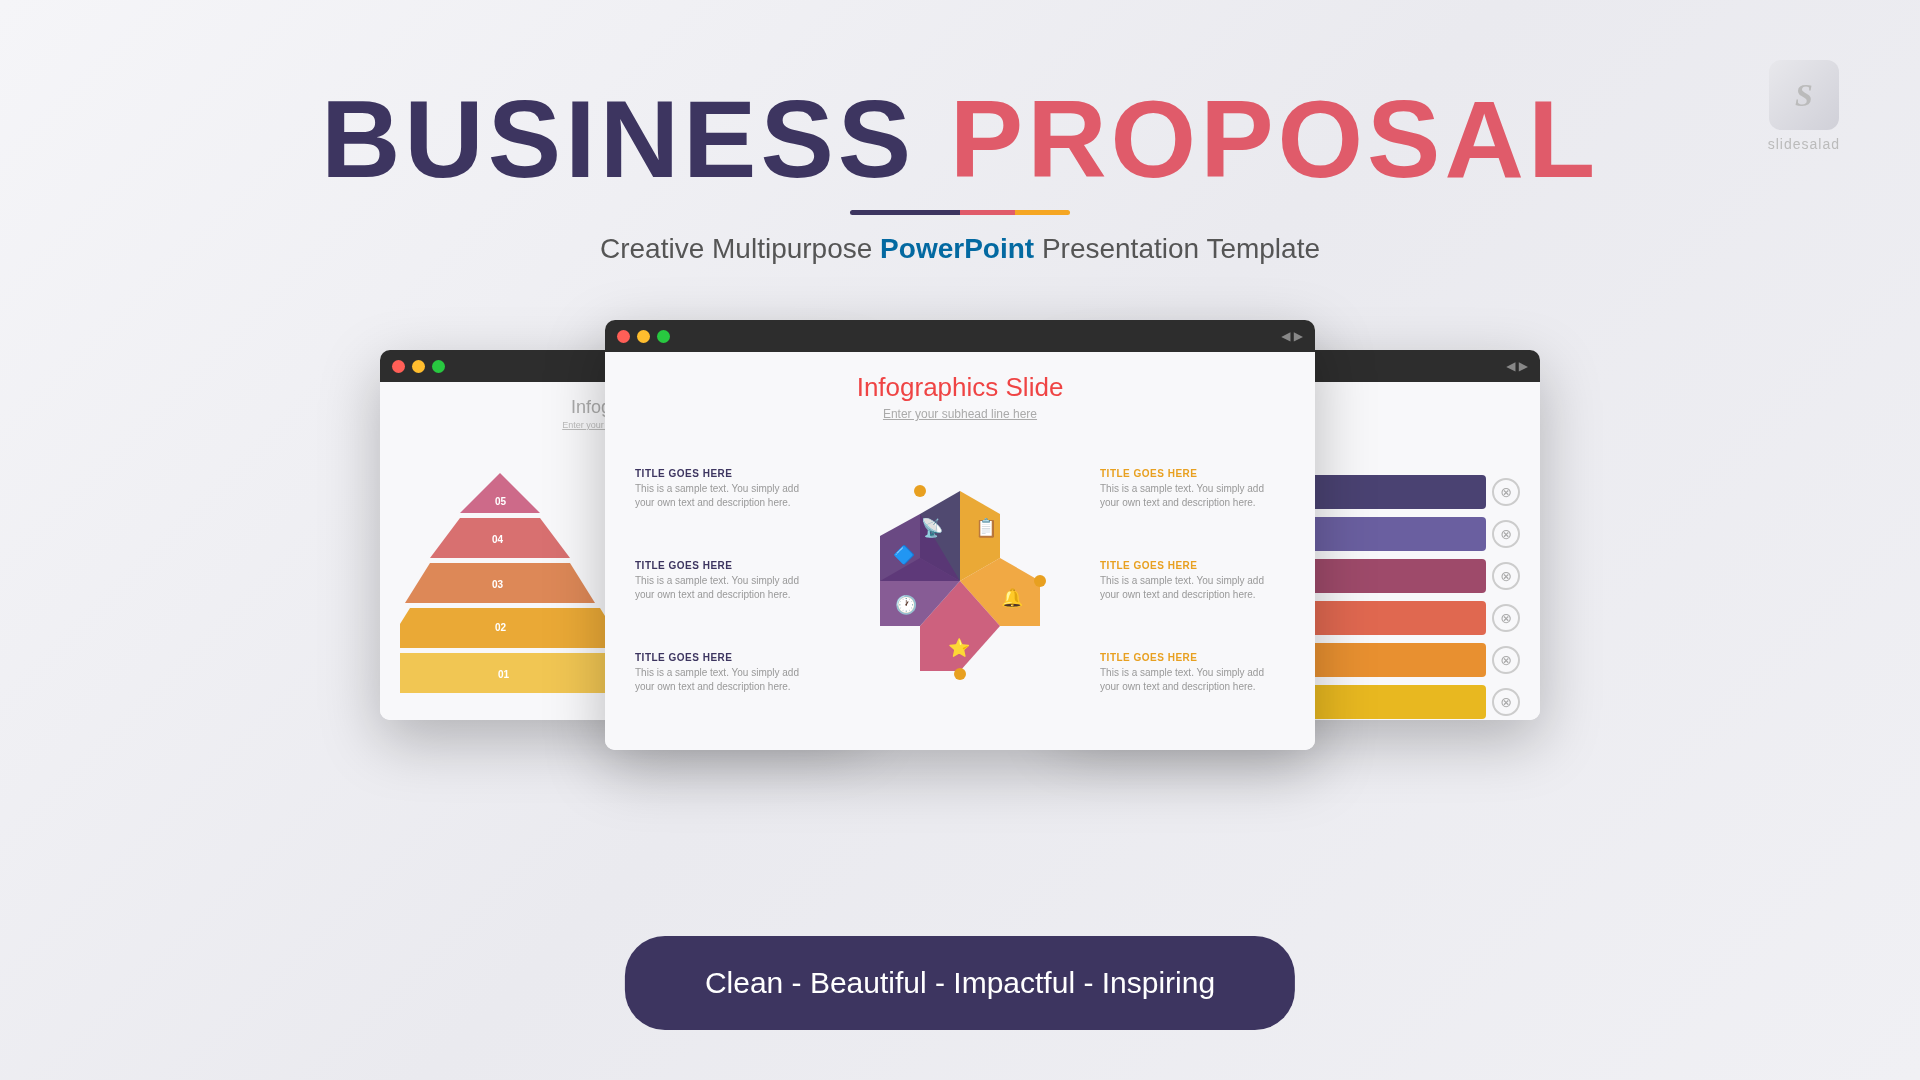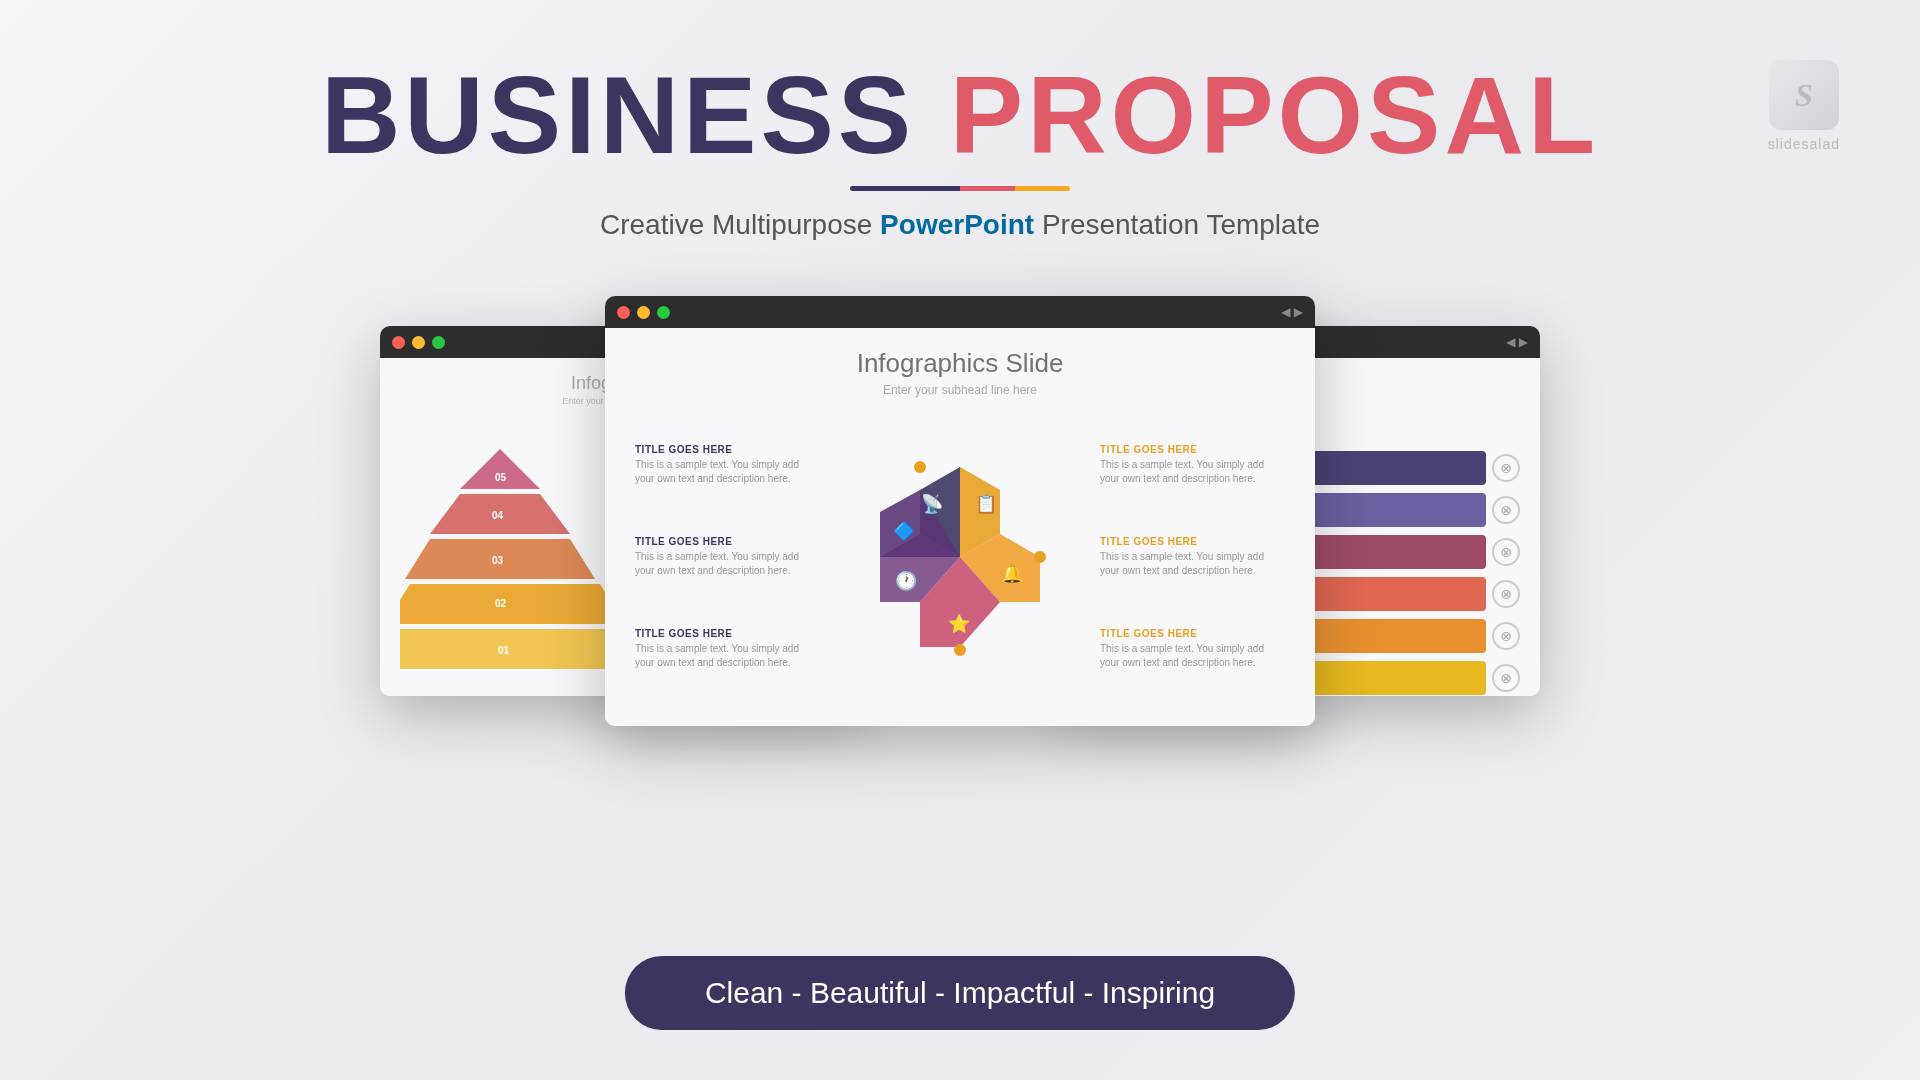--- a/index.html
+++ b/index.html
@@ -16,21 +16,21 @@
     .bg {
       position: absolute;
       inset: 0;
       background: linear-gradient(135deg, #f5f5f8 0%, #eaeaef 50%, #f0f0f4 100%);
     }
 
     
     .header {
       position: relative;
       text-align: center;
-      padding-top: 60px;
+      padding-top: 84px;
       z-index: 10;
     }
     .title-line {
       font-size: 110px;
       font-weight: 900;
       letter-spacing: 4px;
       line-height: 1;
     }
     .title-business {
       color: #3d3560;
@@ -107,29 +107,30 @@
       transform: translate(-50%, -50%);
     }
     .slide-center .slide-content {
       padding: 20px 30px;
       background: #f8f8fa;
       height: calc(100% - 32px);
     }
     .slide-title {
       text-align: center;
       font-size: 26px;
-      color: #737373;
+      color: #ef4444;
       font-weight: 300;
       margin-bottom: 4px;
     }
     .slide-subtitle {
       text-align: center;
       font-size: 12px;
       color: #aaa;
       margin-bottom: 16px;
+      text-decoration: underline;
     }
 
     
     .hex-area {
       display: flex;
       align-items: center;
       justify-content: space-between;
       height: calc(100% - 70px);
     }
     .hex-left-text, .hex-right-text {
@@ -239,21 +240,21 @@
     }
 
     
     .bottom-banner {
       position: absolute;
       bottom: 50px;
       left: 50%;
       transform: translateX(-50%);
       background: #3d3560;
       border-radius: 40px;
-      padding: 20px 80px;
+      padding: 30px 80px;
       z-index: 30;
     }
     .bottom-banner-text {
       font-size: 30px;
       color: white;
       font-weight: 400;
       white-space: nowrap;
     }
 
     

